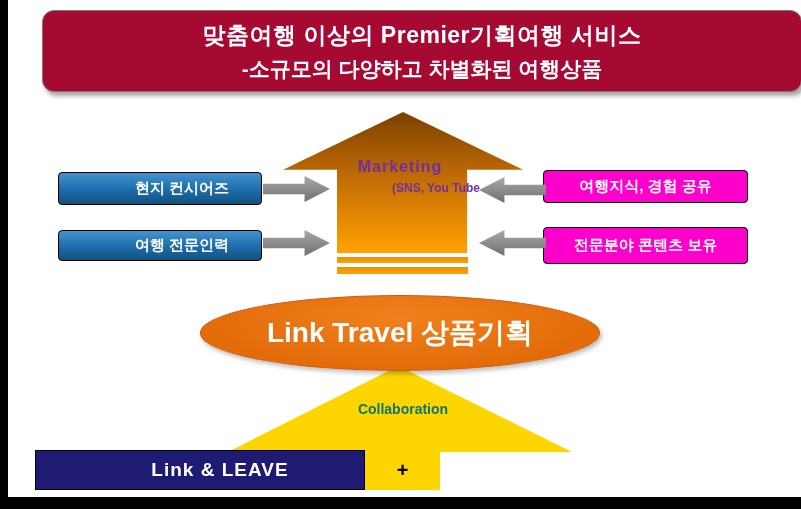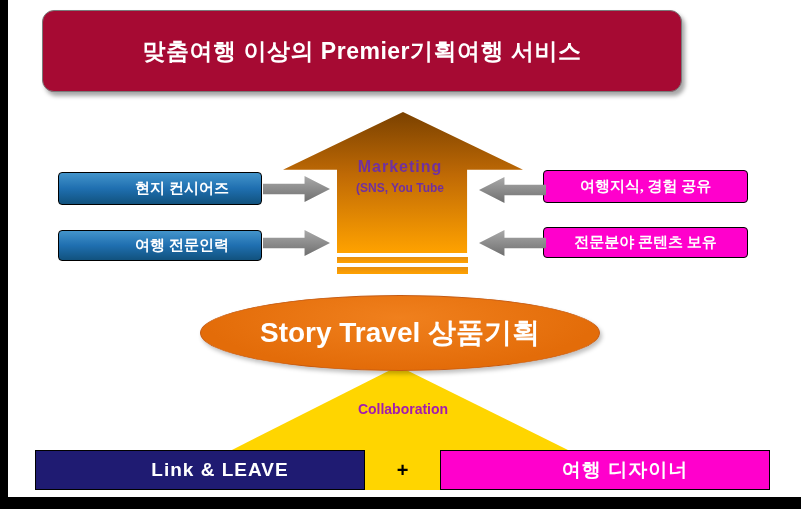--- a/index.html
+++ b/index.html
@@ -12,21 +12,21 @@
     background: #ffffff;
     overflow: hidden;
   }
 
   
   .frame-left   { position: absolute; left: 0; top: 0; width: 8px; height: 509px; background: var(--frame); }
   .frame-bottom { position: absolute; left: 0; top: 497px; width: 801px; height: 12px; background: var(--frame); }
 
   
   .banner {
-    position: absolute; left: 42px; top: 10px; width: 640px; height: 82px;
+    position: absolute; left: 42px; top: 10px; width: 760px; height: 82px;
     background: var(--banner_bg);
     border-radius: 12px;
     border: 1px solid #7a7a7a;
     box-shadow: 3px 4px 4px rgba(0,0,0,0.35);
     color: #ffffff; text-align: center;
     display: flex; flex-direction: column; justify-content: center; gap: 4px;
   }
   .banner-line1 { font-size: 23px; font-weight: bold; letter-spacing: 0.5px; }
   .banner-line2 { font-size: 21px; font-weight: bold; }
 
@@ -41,36 +41,36 @@
     background: linear-gradient(180deg, #e88f10, var(--arrow_light));
   }
   .stripe1 { top: 257px; }
   .stripe2 { top: 267px; height: 7px; }
 
   .arrow-text {
     position: absolute; left: 320px; top: 158px; width: 160px;
     text-align: center; color: var(--marketing_text); z-index: 2;
   }
   .mkt-title { font-size: 16px; font-weight: bold; letter-spacing: 1px; margin-bottom: 2px; }
-  .mkt-sub   { font-size: 12px; font-weight: bold; line-height: 20px; }
+  .mkt-sub   { font-size: 12px; font-weight: bold; line-height: 20px; text-align: right; }
 
   
   .side-box {
     position: absolute; height: 33px;
     display: flex; align-items: center; justify-content: center;
     color: #fff; font-size: 15px; font-weight: bold;
     border: 1px solid #000; border-radius: 4px;
   }
   .blue-box    { background: linear-gradient(180deg, #4394cb 0%, var(--blue_box) 50%, #11527e 100%); padding-left: 44px; }
-  .magenta-box { background: var(--magenta); font-family: Liberation Serif, serif; }
+  .magenta-box { background: var(--magenta); }
 
   .b1 { left: 58px;  top: 172px; width: 204px; }
   .b2 { left: 58px;  top: 230px; width: 204px; height: 31px; }
   .r1 { left: 543px; top: 170px; width: 205px; }
-  .r2 { left: 543px; top: 227px; width: 205px; height: 31px; }
+  .r2 { left: 543px; top: 227px; width: 205px; height: 37px; }
 
   
   .harrow {
     position: absolute; width: 67px; height: 26px;
     background: linear-gradient(180deg, #a9a9a9, var(--gray_arrow) 50%, #6f6f6f);
   }
   .harrow.right { clip-path: polygon(0% 30%, 62% 30%, 62% 0%, 100% 50%, 62% 100%, 62% 70%, 0% 70%); }
   .harrow.left  { clip-path: polygon(100% 30%, 38% 30%, 38% 0%, 0% 50%, 38% 100%, 38% 70%, 100% 70%); }
   .a1 { left: 263px; top: 176px; }
   .a2 { left: 263px; top: 230px; }
@@ -91,21 +91,21 @@
 
   
   .triangle {
     position: absolute; left: 228px; top: 366px; width: 344px; height: 86px;
     background: var(--yellow);
     clip-path: polygon(49.5% 0%, 100% 100%, 0% 100%);
     z-index: 1;
   }
   .collab-label {
     position: absolute; left: 303px; top: 401px; width: 200px;
-    text-align: center; color: #a21caf; font-size: 14px; font-weight: bold;
+    text-align: center; color: #0f766e; font-size: 14px; font-weight: bold;
     z-index: 2;
   }
 
   
   .bottom-box {
     position: absolute; top: 450px; width: 330px; height: 40px;
     display: flex; align-items: center; justify-content: center;
     color: #fff; font-size: 19px; font-weight: bold; letter-spacing: 1px;
     border: 1px solid #000;
     z-index: 2;
@@ -124,20 +124,21 @@
 </head>
 <body>
 
 <div class="slide">
 
   <div class="frame-left"></div>
   <div class="frame-bottom"></div>
 
   <div class="banner">
     <div class="banner-line1">맞춤여행 이상의 Premier기획여행 서비스</div>
+    <div class="banner-line2">-소규모의 다양하고 차별화된 여행상품</div>
   </div>
 
   <div class="up-arrow"></div>
   <div class="stripe stripe1"></div>
   <div class="stripe stripe2"></div>
   <div class="arrow-text">
     <div class="mkt-title">Marketing</div>
     <div class="mkt-sub">(SNS, You Tube</div>
   </div>
 
@@ -154,29 +155,26 @@
   <div class="side-box magenta-box r2">
     <span>전문분야 콘텐츠 보유</span>
   </div>
 
   <div class="harrow right a1"></div>
   <div class="harrow right a2"></div>
   <div class="harrow left a3"></div>
   <div class="harrow left a4"></div>
 
   <div class="ellipse">
-    <span>Story Travel 상품기획</span>
+    <span>Link Travel 상품기획</span>
   </div>
 
   <div class="triangle"></div>
   <div class="collab-label">Collaboration</div>
 
   <div class="bottom-box navy-box">
     <span>Link &amp; LEAVE</span>
   </div>
   <div class="plus-block">
     <span>+</span>
   </div>
-  <div class="bottom-box magenta-bottom">
-    <span>여행 디자이너</span>
-  </div>
 
 </div>
 
 </body></html>

